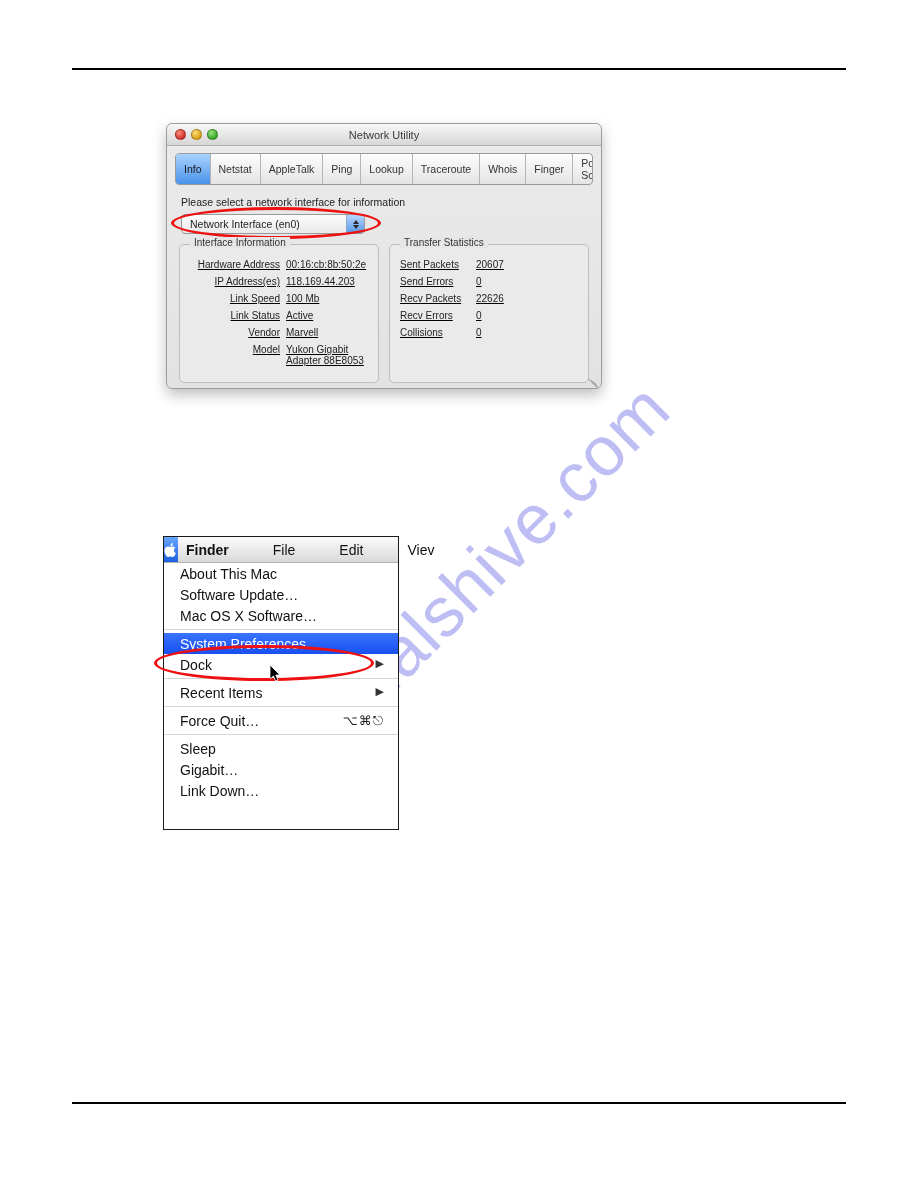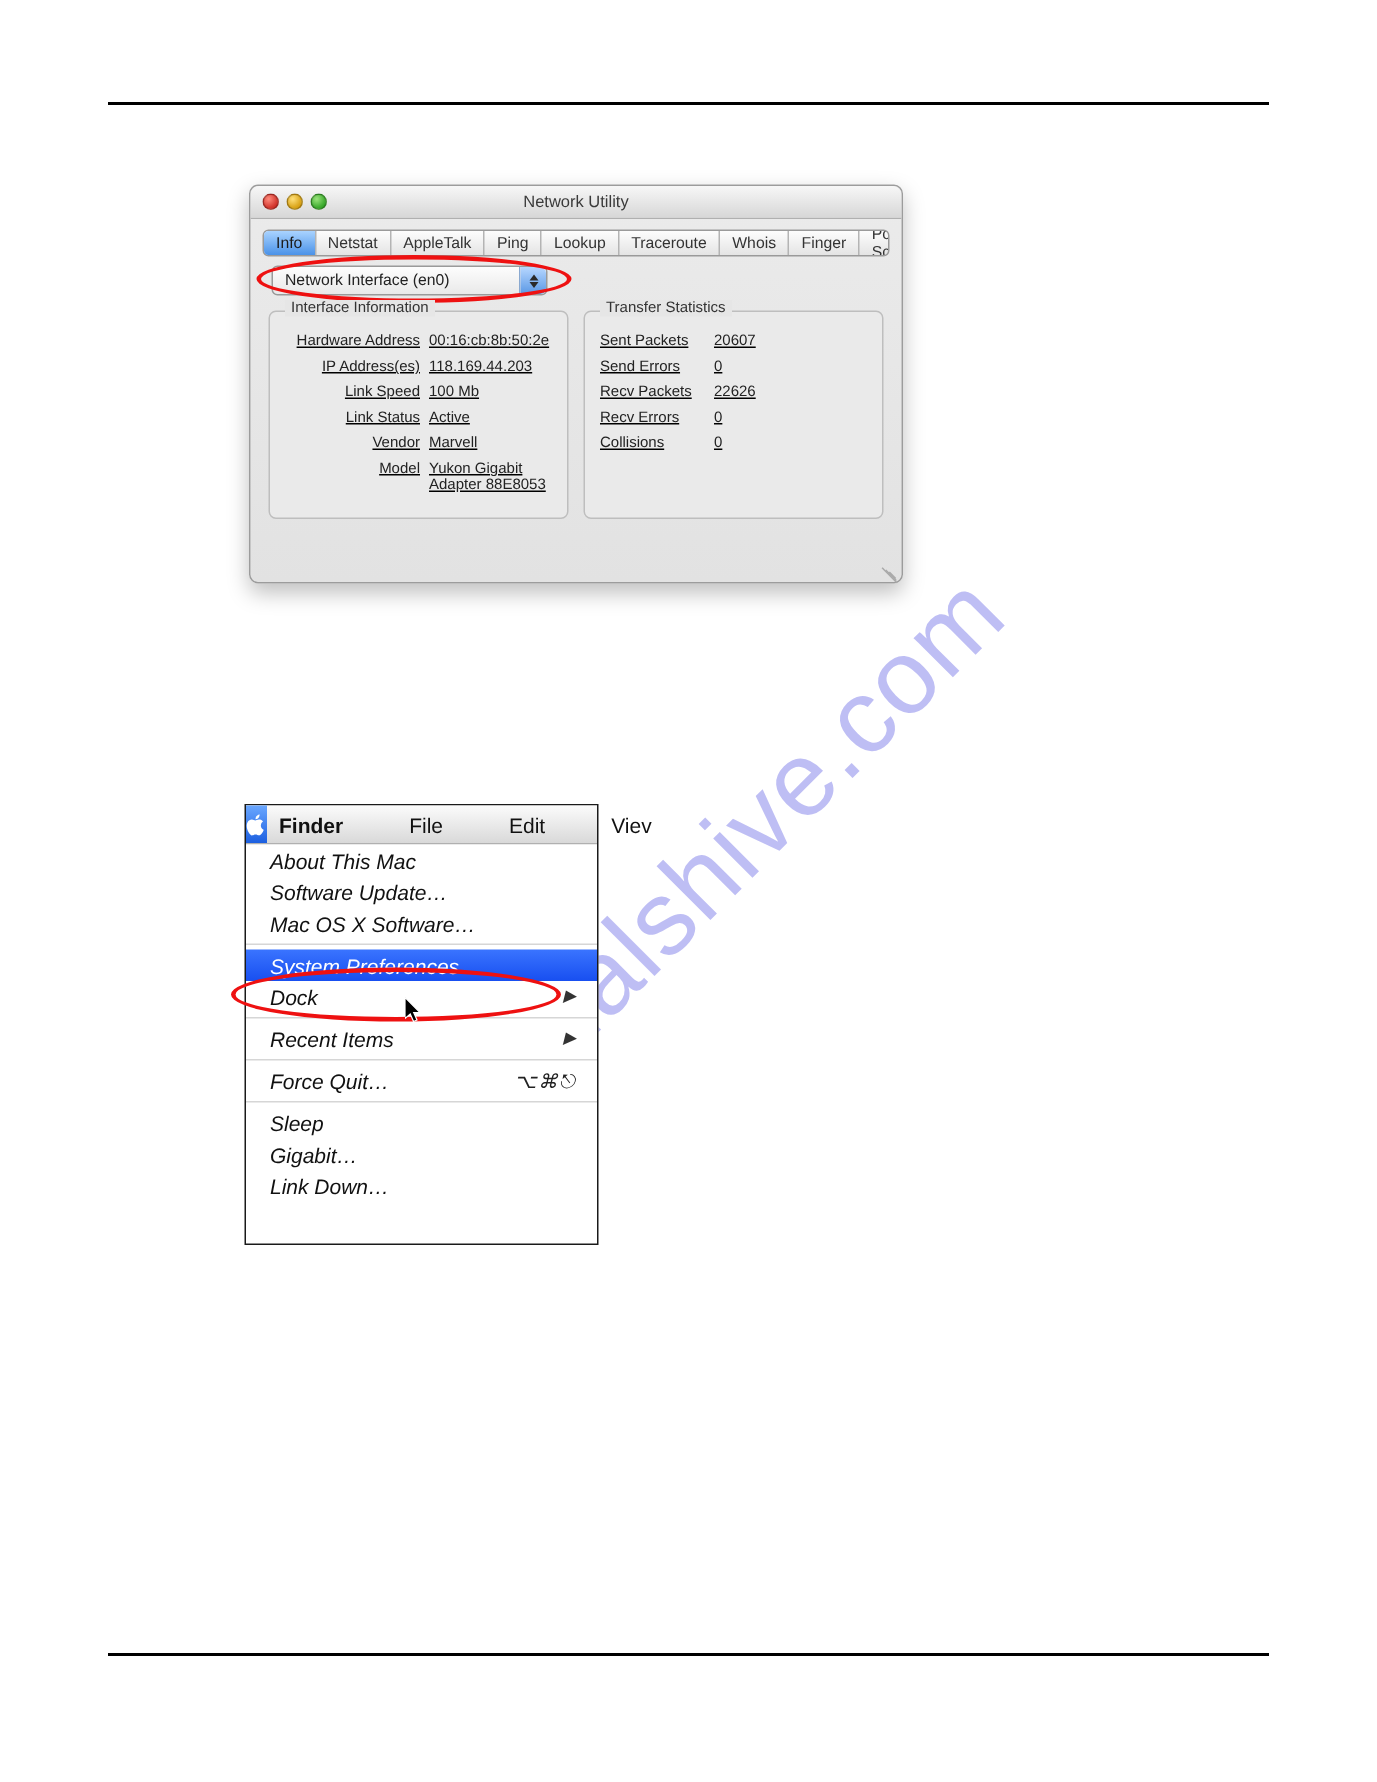--- a/index.html
+++ b/index.html
@@ -47,21 +47,21 @@
   .tl.yellow { background:radial-gradient(circle at 35% 30%, #ffe07a, #d8a114 70%); }
   .tl.green { background:radial-gradient(circle at 35% 30%, #9be47d, #38a82a 70%); }
   .wintitle {
     position:absolute; left:0; right:0; text-align:center;
     font-size:11px; color:#3a3a3a;
   }
 
   .tabs {
     margin:7px 8px 0 8px;
     display:flex;
-    height:18px;
+    height:32px;
     border:1px solid #9a9a9a;
     border-radius:4px;
     overflow:hidden;
     background:linear-gradient(#fdfdfd,#e4e4e4);
     font-size:10.5px;
   }
   .tab {
     padding:0 8px;
     display:flex; align-items:center;
     border-right:1px solid #b4b4b4;
@@ -166,21 +166,20 @@
 
   .dropdown {
     width:100%;
     background:#fff;
   }
   .mi {
     padding:3px 14px 3px 16px;
     font-size:14px; color:#111;
     display:flex; justify-content:space-between;
     height:21px;
-    font-style:italic;
   }
   .mi .arrow { font-size:11px; color:#333; }
   .mi .short { font-size:13px; letter-spacing:1px; color:#222; font-family:Arial; }
   .mi.sel {
     background:linear-gradient(#3a74ff,#184ff0);
     color:#fff;
   }
   .sep { height:1px; background:#d6d6d6; margin:3px 0; }
 
   .red-oval-2 {
@@ -219,20 +218,21 @@
     <div class="tab">Netstat</div>
     <div class="tab">AppleTalk</div>
     <div class="tab">Ping</div>
     <div class="tab">Lookup</div>
     <div class="tab">Traceroute</div>
     <div class="tab">Whois</div>
     <div class="tab">Finger</div>
     <div class="tab">Port Scan</div>
   </div>
 
+  <div class="prompt">Please select a network interface for information</div>
 
   <div class="select-wrap">
     <div class="select">
       <span>Network Interface (en0)</span>
       <div class="select-btn">
         <div class="tri-up"></div>
           <div class="tri-down"></div>
       </div>
     </div>
     <div class="red-oval-1"></div>

